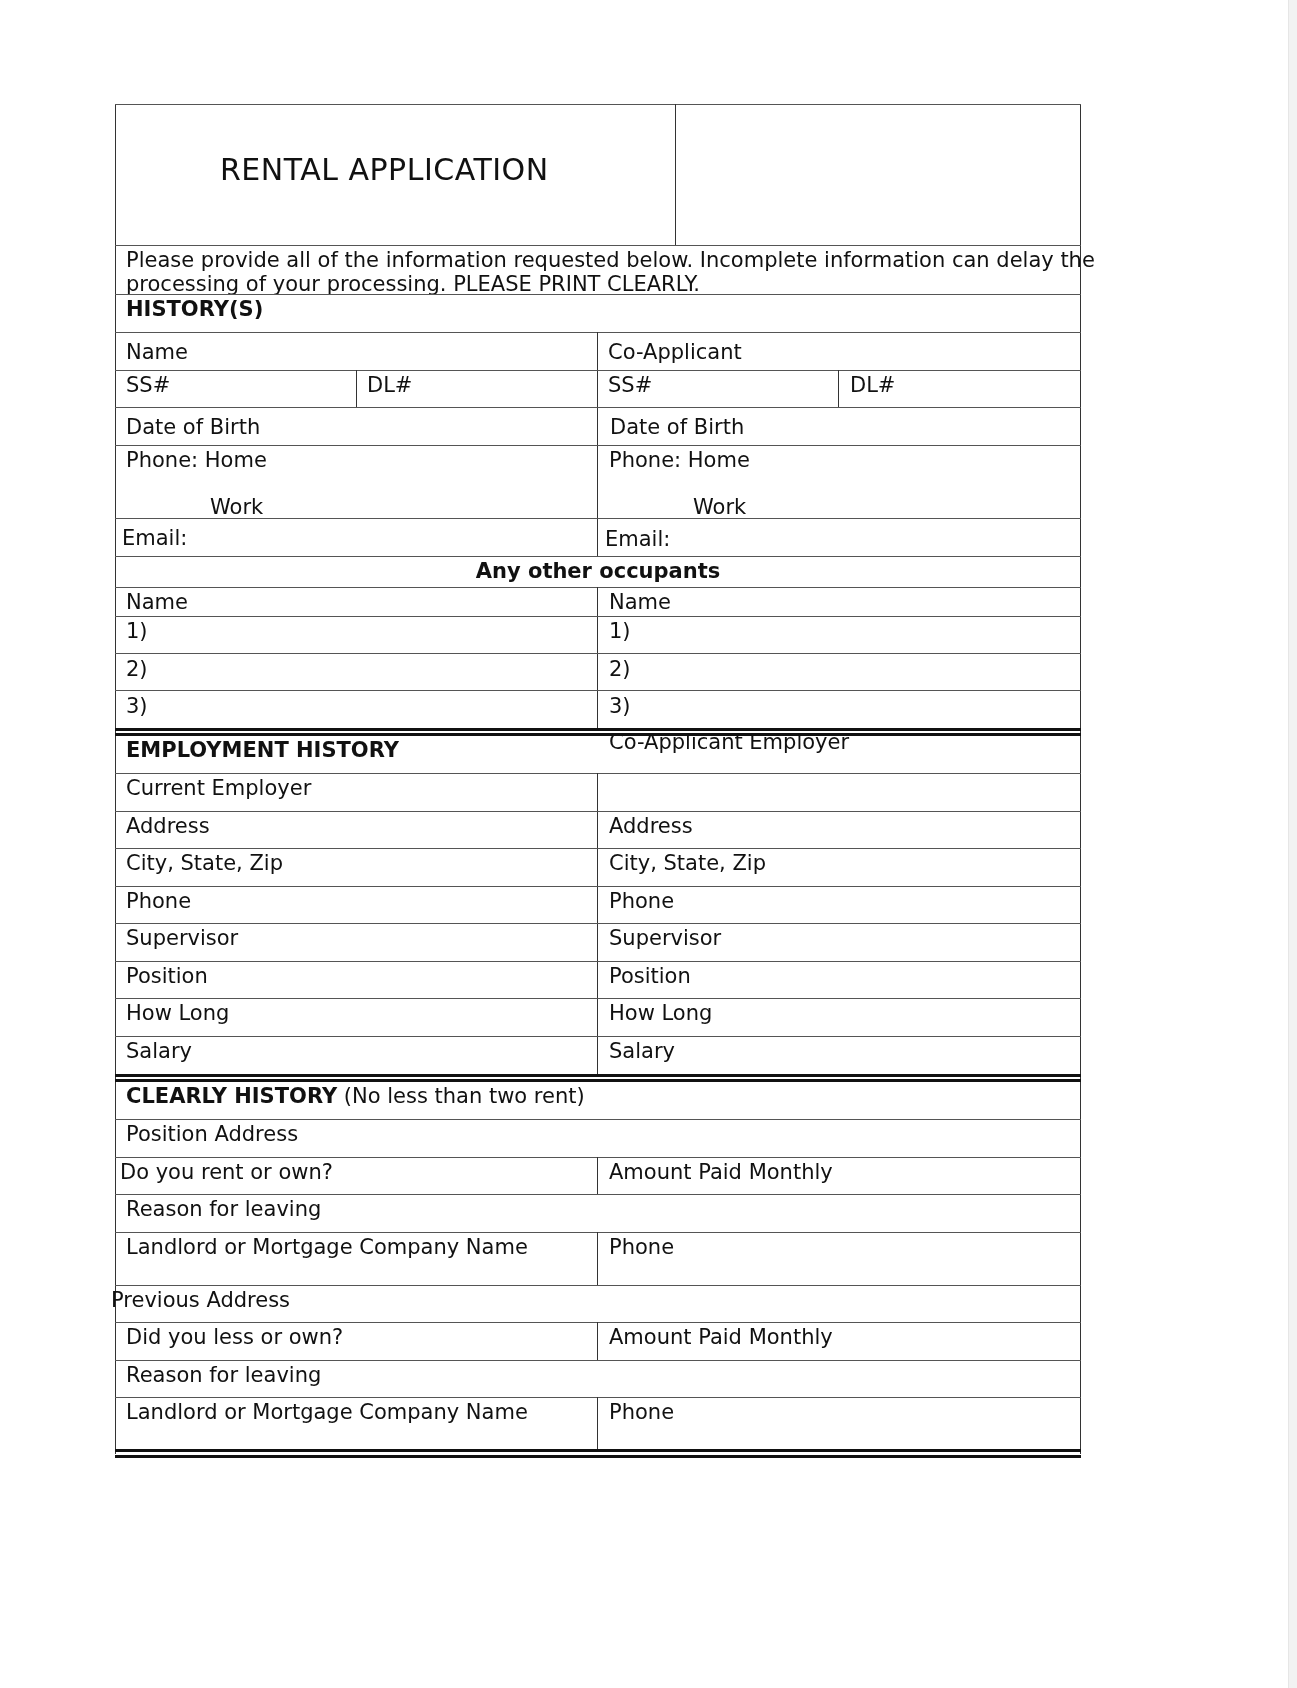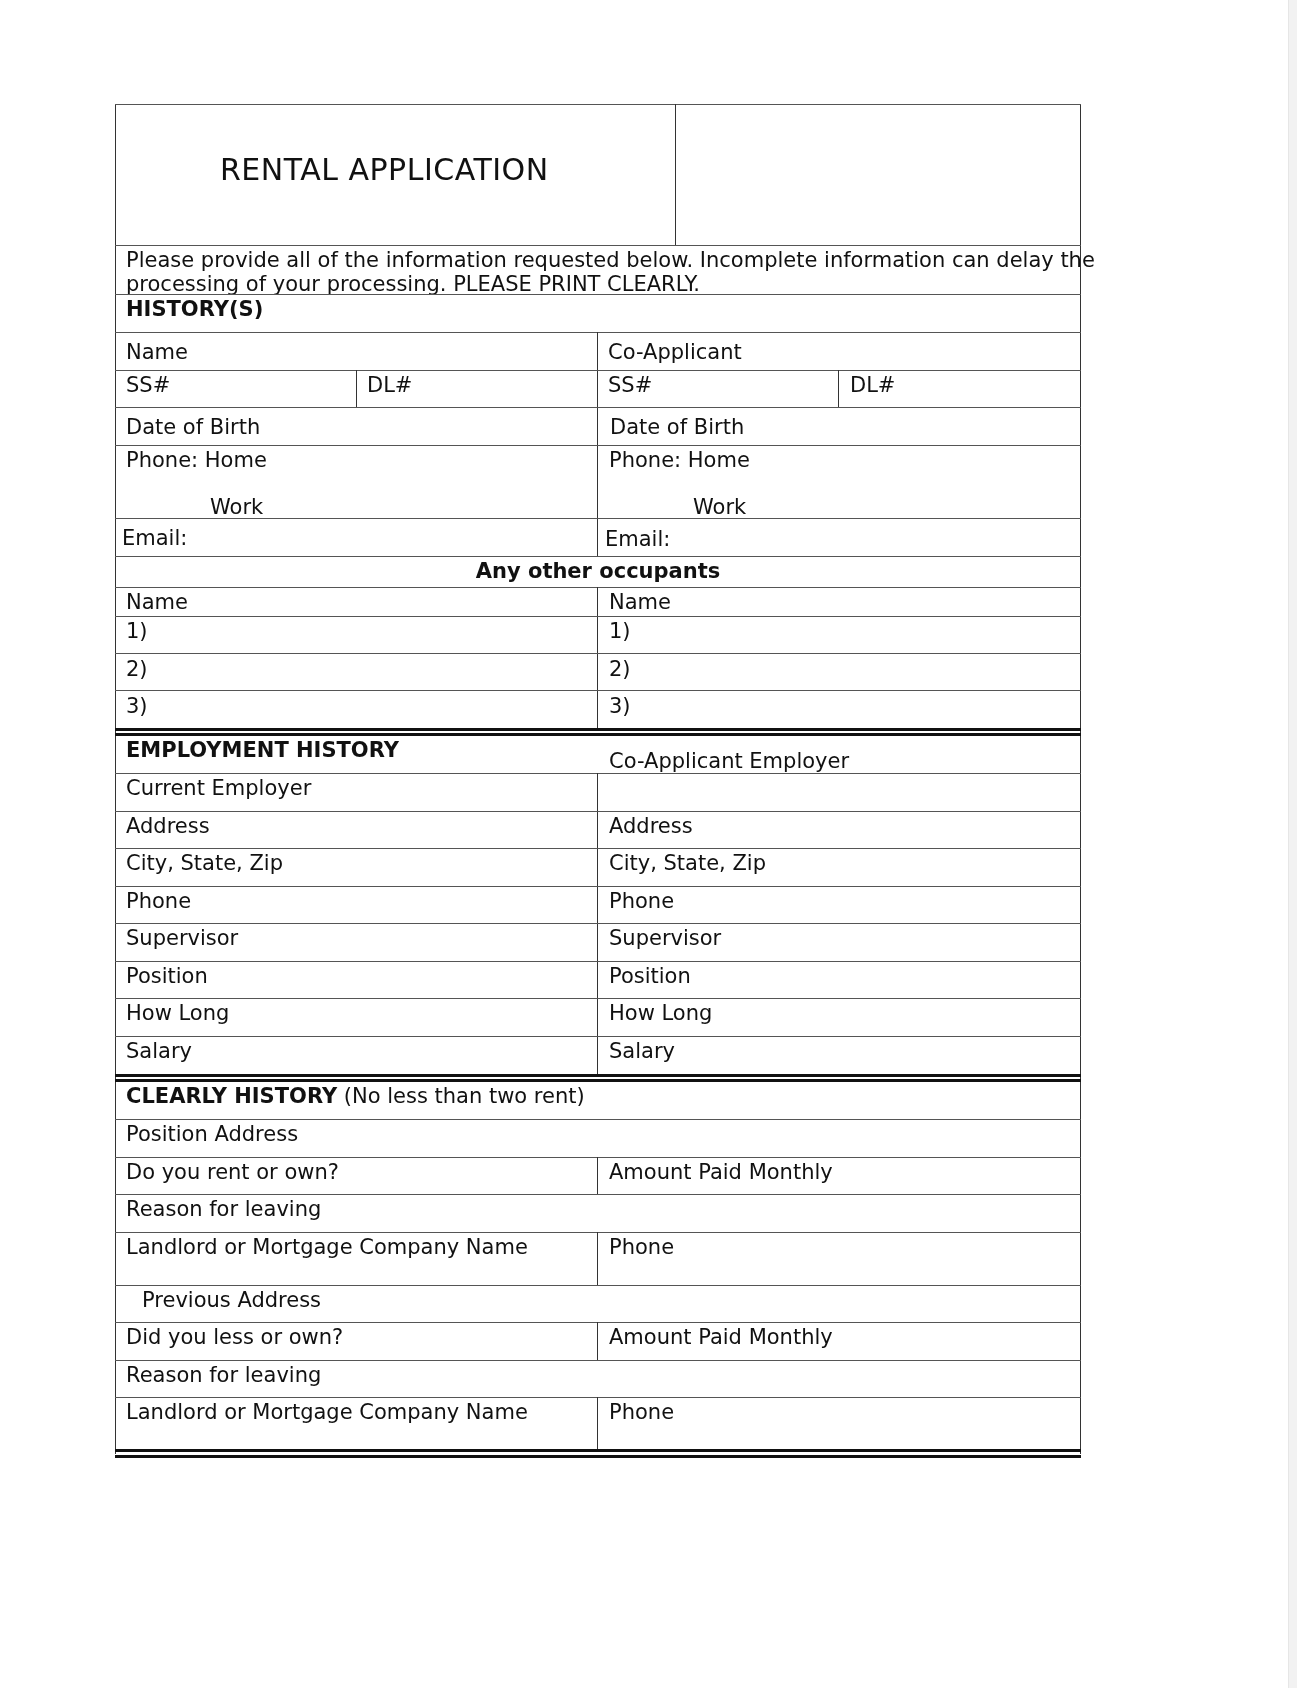--- a/index.html
+++ b/index.html
@@ -104,21 +104,21 @@
 
 <div class="thick" style="left:115px; top:728px; width:966px;"></div>
 <div class="thick" style="left:115px; top:733px; width:966px;"></div>
 
 <div class="t b" style="left:126px; top:738px;">EMPLOYMENT HISTORY</div>
 <div class="hl" style="left:115px; top:773px; width:966px;"></div>
 <div class="vl" style="left:597px; top:773px; height:301px;"></div>
 
 <div id="emp-rows"></div>
 <div class="t" style="left:126px; top:776px;">Current Employer</div>
-<div class="t" style="left:609px; top:749px;">Co-Applicant Employer</div>
+<div class="t" style="left:609px; top:730px;">Co-Applicant Employer</div>
 <div class="field" style="left:310px; top:774px; width:280px; height:34px;"></div>
 <div class="field" style="left:845px; top:774px; width:230px; height:34px;"></div>
 <div class="hl" style="left:115px; top:811px; width:966px;"></div>
 
 <div class="t" style="left:126px; top:814px;">Address</div>
 <div class="t" style="left:609px; top:814px;">Address</div>
 <div class="field" style="left:215px; top:812px; width:375px; height:34px;"></div>
 <div class="field" style="left:697px; top:812px; width:378px; height:34px;"></div>
 <div class="hl" style="left:115px; top:848px; width:966px;"></div>
 
@@ -164,38 +164,38 @@
   <span class="b">CLEARLY HISTORY</span>
   <span>(No less than two rent)</span>
 </div>
 <div class="hl" style="left:115px; top:1119px; width:966px;"></div>
 
 <div class="t" style="left:126px; top:1122px;">Position Address</div>
 <div class="field" style="left:295px; top:1120px; width:780px; height:34px;"></div>
 <div class="hl" style="left:115px; top:1157px; width:966px;"></div>
 
 <div class="vl" style="left:597px; top:1157px; height:37px;"></div>
-<div class="t" style="left:126px; top:1160px;">Do you rent or own?</div>
+<div class="t" style="left:120px; top:1160px;">Do you rent or own?</div>
 <div class="field" style="left:340px; top:1158px; width:250px; height:34px;"></div>
 <div class="t" style="left:609px; top:1160px;">Amount Paid Monthly</div>
 <div class="field" style="left:830px; top:1158px; width:245px; height:34px;"></div>
 <div class="hl" style="left:115px; top:1194px; width:966px;"></div>
 
 <div class="t" style="left:126px; top:1197px;">Reason for leaving</div>
 <div class="field" style="left:320px; top:1195px; width:755px; height:34px;"></div>
 <div class="hl" style="left:115px; top:1232px; width:966px;"></div>
 
 <div class="vl" style="left:597px; top:1232px; height:53px;"></div>
 <div class="t" style="left:126px; top:1235px;">Landlord or Mortgage Company Name</div>
 <div class="field" style="left:120px; top:1260px; width:470px; height:22px;"></div>
 <div class="t" style="left:609px; top:1235px;">Phone</div>
 <div class="field" style="left:678px; top:1234px; width:397px; height:48px;"></div>
 <div class="hl" style="left:115px; top:1285px; width:966px;"></div>
 
-<div class="t" style="left:142px; top:1288px;text-align:center;">Previous Address</div>
+<div class="t" style="left:111px; top:1288px;text-align:center;">Previous Address</div>
 <div class="field" style="left:305px; top:1286px; width:770px; height:34px;"></div>
 <div class="hl" style="left:115px; top:1322px; width:966px;"></div>
 
 <div class="vl" style="left:597px; top:1322px; height:38px;"></div>
 <div class="t" style="left:126px; top:1325px;">Did you less or own?</div>
 <div class="field" style="left:345px; top:1323px; width:245px; height:34px;"></div>
 <div class="t" style="left:609px; top:1325px;">Amount Paid Monthly</div>
 <div class="field" style="left:830px; top:1323px; width:245px; height:34px;"></div>
 <div class="hl" style="left:115px; top:1360px; width:966px;"></div>
 

